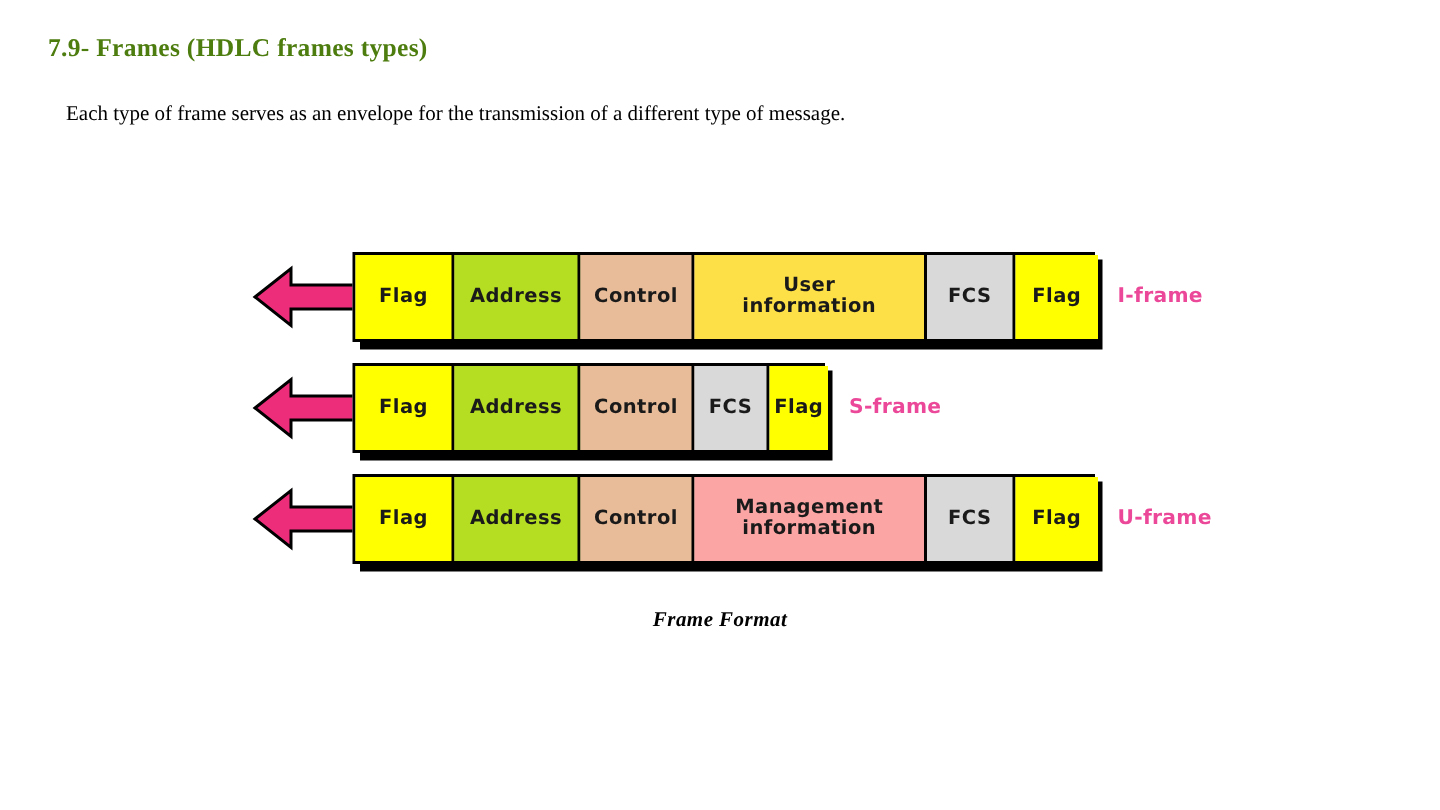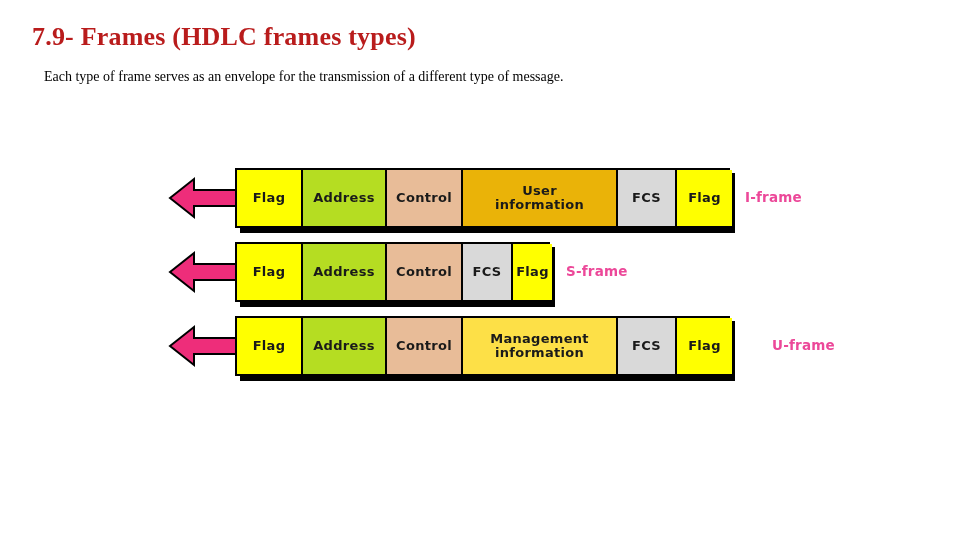--- a/index.html
+++ b/index.html
@@ -23,22 +23,22 @@
     height: 540px;
   }
 
   
   .title {
     position: absolute;
     left: 32px;
     top: 22px;
     font-family: "Liberation Serif", "DejaVu Serif", serif;
     font-weight: bold;
-    font-size: 26px;
-    color: #b91c1c;
+    font-size: 17px;
+    color: #4d7c0f;
     letter-spacing: 0.2px;
     white-space: nowrap;
   }
 
   
   .body-text {
     position: absolute;
     left: 44px;
     top: 64px;
     width: 876px;
@@ -148,21 +148,21 @@
       <div class="frame-row r0" style="left: 0px; width: 960px;">
         <div class="arrow">
           <svg width="74" height="46" viewBox="0 0 74 46">
             <path d="M2 23 L26 4 L26 15 L72 15 L72 31 L26 31 L26 42 Z" fill="#EE2D7A" stroke="#000000" stroke-width="2" stroke-linejoin="miter"></path>
           </svg>
         </div>
         <div class="bar" style="width: 495px;">
           <div class="seg" style="background: rgb(255, 255, 0); width: 66px; flex: 0 0 66px;">Flag</div>
           <div class="seg" style="background: rgb(181, 221, 34); width: 84px; flex: 0 0 84px;">Address</div>
           <div class="seg" style="background: rgb(232, 188, 152); width: 76px; flex: 0 0 76px;">Control</div>
-          <div class="seg" style="background: #eab308; width: 155px; flex: 0 0 155px;">User
+          <div class="seg" style="background: #fde047; width: 155px; flex: 0 0 155px;">User
 information</div>
           <div class="seg" style="background: rgb(217, 217, 217); width: 59px; flex: 0 0 59px;">FCS</div>
           <div class="seg" style="background: rgb(255, 255, 0); width: 55px; flex: 0 0 55px;">Flag</div>
         </div>
         <div class="frame-label" style="left: 745px;">I-frame</div>
       </div>
       <div class="frame-row r1" style="left: 0px; width: 960px;">
         <div class="arrow">
           <svg width="74" height="46" viewBox="0 0 74 46">
             <path d="M2 23 L26 4 L26 15 L72 15 L72 31 L26 31 L26 42 Z" fill="#EE2D7A" stroke="#000000" stroke-width="2" stroke-linejoin="miter"></path>
@@ -180,23 +180,24 @@
       <div class="frame-row r2" style="left: 0px; width: 960px;">
         <div class="arrow">
           <svg width="74" height="46" viewBox="0 0 74 46">
             <path d="M2 23 L26 4 L26 15 L72 15 L72 31 L26 31 L26 42 Z" fill="#EE2D7A" stroke="#000000" stroke-width="2" stroke-linejoin="miter"></path>
           </svg>
         </div>
         <div class="bar" style="width: 495px;">
           <div class="seg" style="background: rgb(255, 255, 0); width: 66px; flex: 0 0 66px;">Flag</div>
           <div class="seg" style="background: rgb(181, 221, 34); width: 84px; flex: 0 0 84px;">Address</div>
           <div class="seg" style="background: rgb(232, 188, 152); width: 76px; flex: 0 0 76px;">Control</div>
-          <div class="seg" style="background: #fde047; width: 155px; flex: 0 0 155px;">Management
+          <div class="seg" style="background: #fca5a5; width: 155px; flex: 0 0 155px;">Management
 information</div>
           <div class="seg" style="background: rgb(217, 217, 217); width: 59px; flex: 0 0 59px;">FCS</div>
           <div class="seg" style="background: rgb(255, 255, 0); width: 55px; flex: 0 0 55px;">Flag</div>
         </div>
-        <div class="frame-label" style="left: 772px;">U-frame</div>
+        <div class="frame-label" style="left: 745px;">U-frame</div>
       </div>
     </div>
 
+  <div class="caption">Frame Format</div>
 
 </div>
 
 </body></html>

